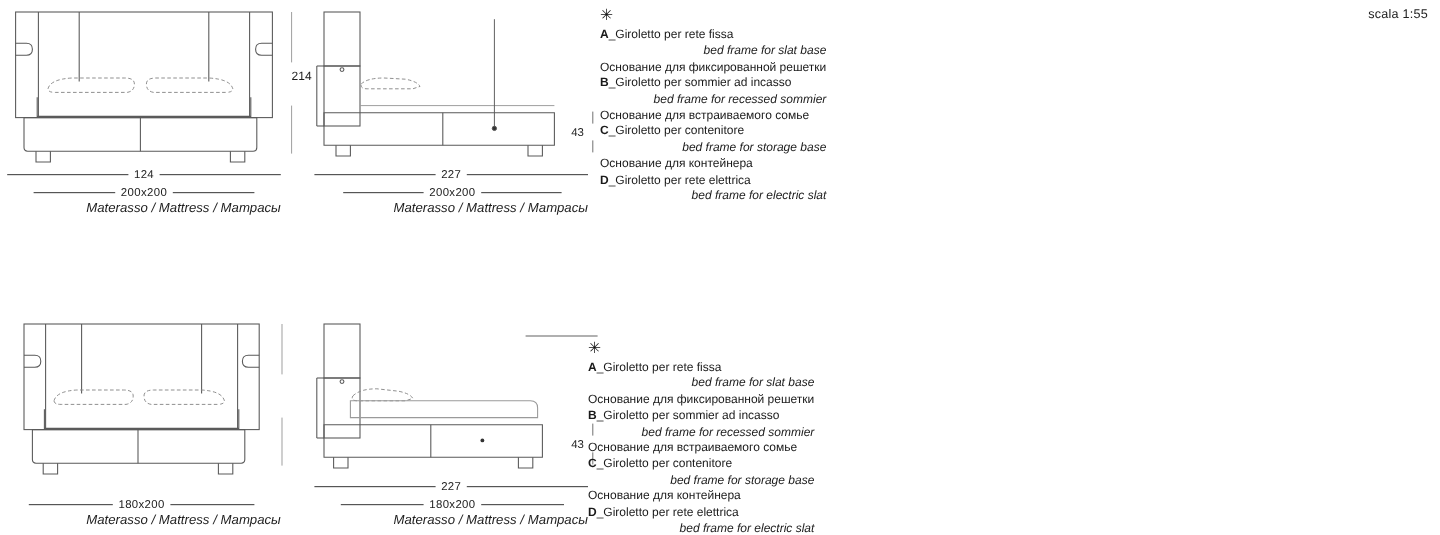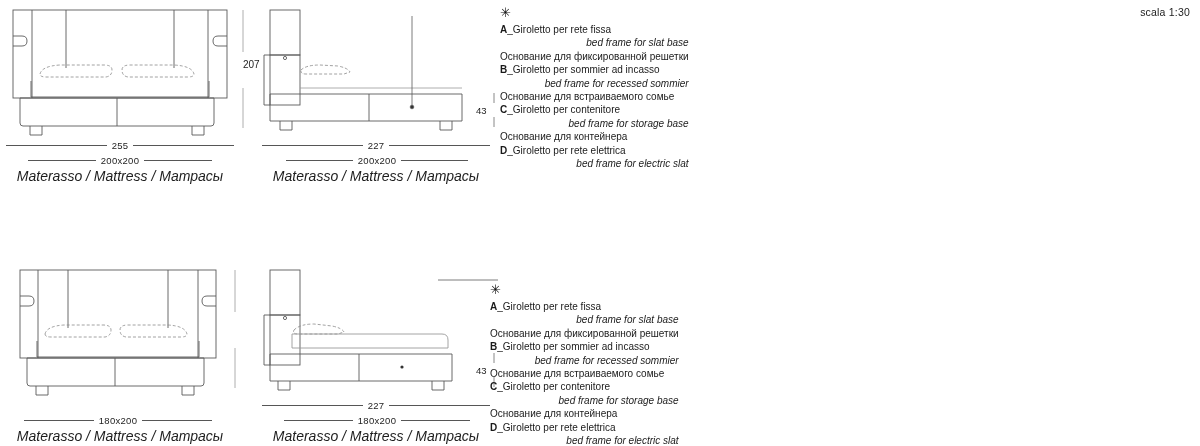--- a/index.html
+++ b/index.html
@@ -52,25 +52,25 @@
     flex: 1 1 auto;
     height: 0;
     border-top: 1px solid #565656;
   }
   .dim-row .val {
     padding: 0 5px;
     letter-spacing: 0.3px;
   }
   .caption {
     position: absolute;
-    font-size: 14px;
+    font-size: 11px;
     color: #1d1d1d;
     font-style: italic;
     white-space: nowrap;
-    text-align: center;
+    text-align: right;
   }
   
   .vdim {
     position: absolute;
     font-size: 10px;
     color: #1d1d1d;
     white-space: nowrap;
   }
   
   .legend {
@@ -90,21 +90,21 @@
   .legend .ln { display: block; }
   .legend .ln.it { font-style: italic; text-align: right; }
   .legend .ln.ru { }
   .legend .ln .key { font-weight: bold; }
 </style>
 </head>
 <body>
 
 <div class="sheet">
 
-  <div class="scale-label">scala 1:30</div>
+  <div class="scale-label">scala 1:55</div>
 
   <div class="drawing" style="left:0px; top:8px;">
     <svg width="240" height="132" viewBox="0 0 240 132">
       <g fill="none" stroke="#5a5a5a" stroke-width="0.9">
 
         <rect x="13" y="2" width="214" height="88"></rect>
 
         <line x1="32" y1="2" x2="32" y2="90"></line>
 
         <line x1="208" y1="2" x2="208" y2="90"></line>
@@ -132,40 +132,40 @@
 
         <path d="M30 118 L30 127 L42 127 L42 118"></path>
 
         <path d="M192 118 L192 127 L204 127 L204 118"></path>
       </g>
     </svg>
   </div>
 
   <div class="dim-row" style="left:6px; top:140px; width:228px;">
     <span class="rule"></span>
-    <span class="val">255</span>
+    <span class="val">124</span>
     <span class="rule"></span>
   </div>
 
   <div class="dim-row" style="left:28px; top:155px; width:184px;">
     <span class="rule"></span>
     <span class="val">200x200</span>
     <span class="rule"></span>
   </div>
   <div class="caption" style="left:6px; top:168px; width:228px;">Materasso / Mattress / Матрасы</div>
 
   <div class="drawing" style="left:236px; top:10px;">
     <svg width="14" height="118" viewBox="0 0 14 118">
       <g stroke="#9a9a9a" stroke-width="0.8">
         <line x1="7" y1="0" x2="7" y2="42"></line>
         <line x1="7" y1="78" x2="7" y2="118"></line>
       </g>
     </svg>
   </div>
-  <div class="vdim" style="left:243px; top:59px;">207</div>
+  <div class="vdim" style="left:243px; top:59px;">214</div>
 
   <div class="drawing" style="left:262px; top:8px;">
     <svg width="230" height="132" viewBox="0 0 230 132">
       <g fill="none" stroke="#5a5a5a" stroke-width="0.9">
 
         <rect x="8" y="2" width="30" height="45"></rect>
 
         <rect x="8" y="47" width="30" height="50"></rect>
 
         <circle cx="23" cy="50" r="1.6"></circle>

